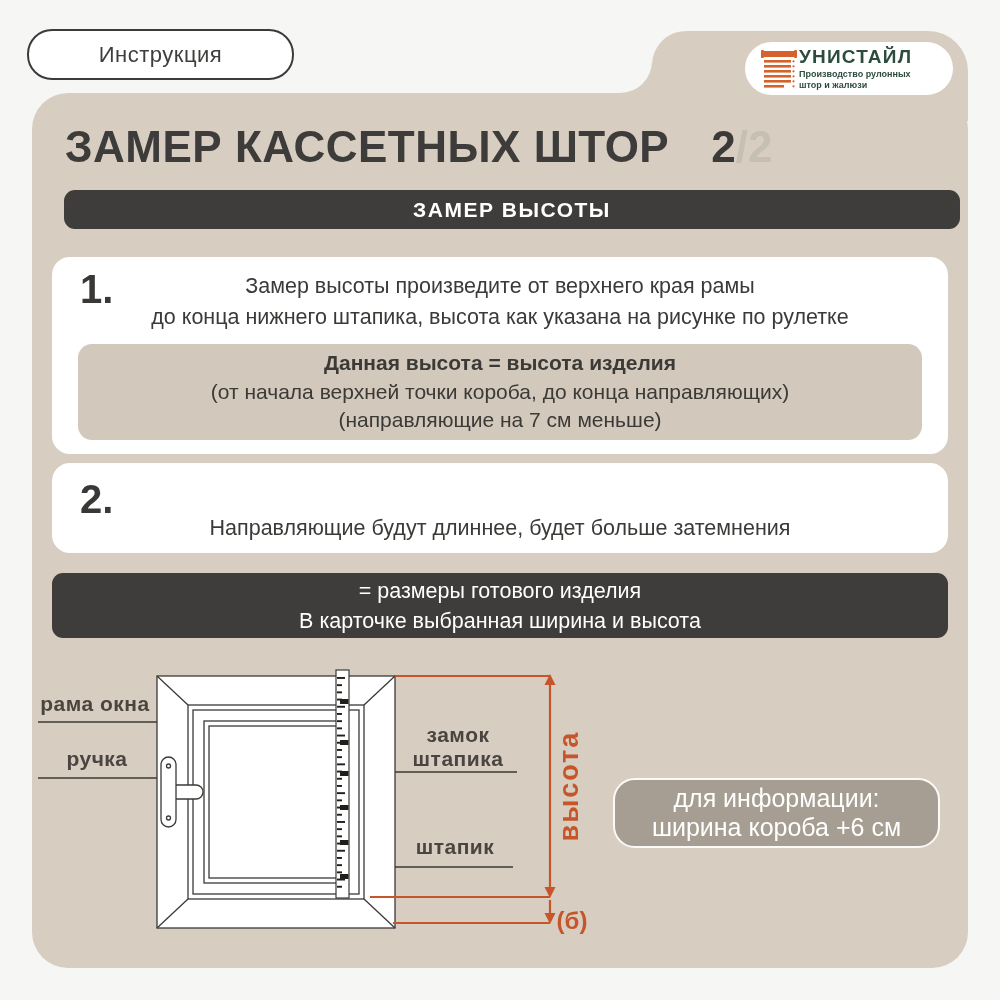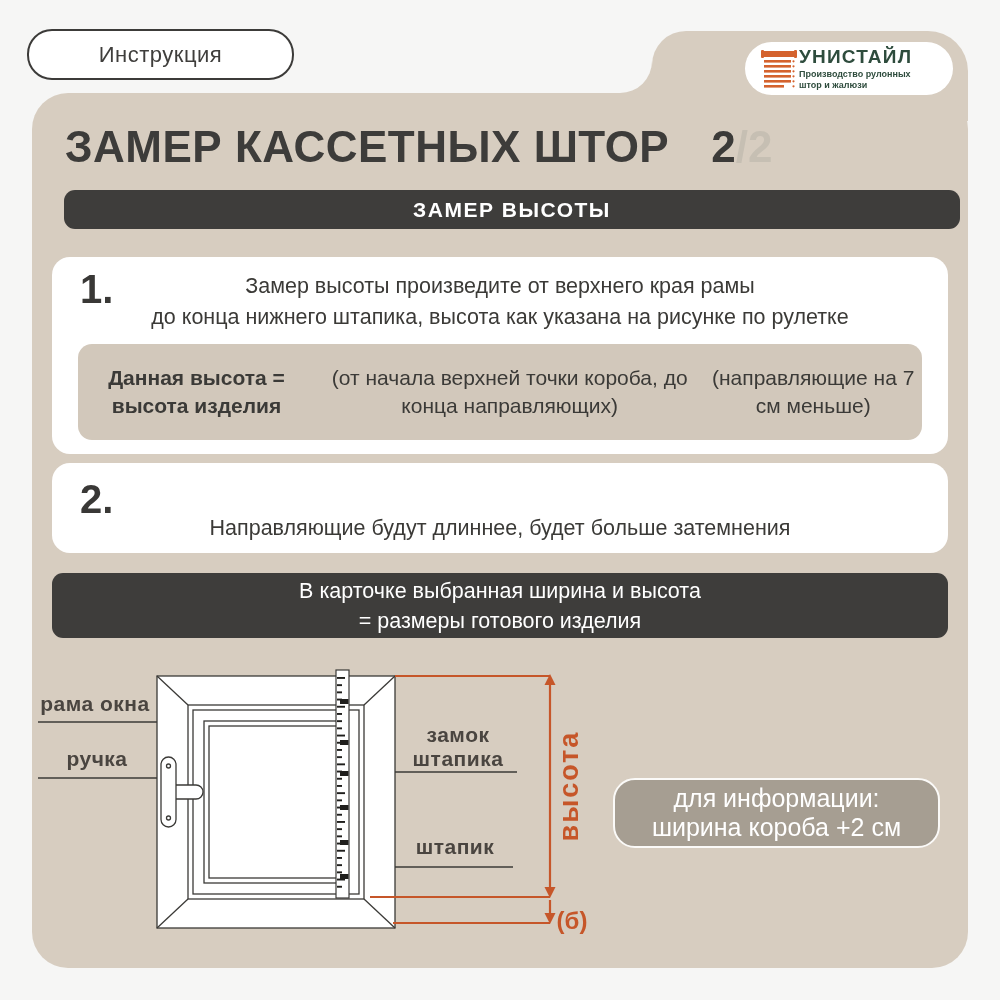--- a/index.html
+++ b/index.html
@@ -65,21 +65,21 @@
   }
   .card1{top:257px;height:197px;}
   .card2{top:463px;height:90px;}
   .step-num{position:absolute;left:28px;top:10px;font-size:40px;font-weight:bold;color:#393836;}
   .card2 .step-num{top:14px;}
   .card-text{position:absolute;left:0;right:0;top:14px;text-align:center;font-size:21.5px;line-height:31px;color:#3b3a37;}
   .card2 .card-text{top:16px;line-height:33px;}
   .hl-box{
     position:absolute;left:26px;width:844px;top:87px;height:96px;
     background:#d2c8bb;border-radius:14px;
-    display:flex;flex-direction:row;align-items:center;justify-content:center;
+    display:flex;flex-direction:column;align-items:center;justify-content:center;
     font-size:21px;line-height:28.5px;color:#3b3a37;text-align:center;
   }
   .hl-box .b{font-weight:bold;}
 
   
   .info-box{
     left:613px;top:778px;width:327px;height:70px;box-sizing:border-box;
     background:#a69e92;border:2.5px solid #fbfaf8;border-radius:22px;
     display:flex;flex-direction:column;align-items:center;justify-content:center;
     color:#ffffff;font-size:25px;line-height:29px;font-weight:500;
@@ -157,27 +157,27 @@
 
 <div class="abs card card2">
   <span class="step-num">2.</span>
   <div class="card-text">
     <br>
     <span>Направляющие будут длиннее, будет больше затемнения</span>
   </div>
 </div>
 
 <div class="abs bar bar2">
+  <span>= размеры готового изделия</span>
   <span>В карточке выбранная ширина и высота</span>
-  <span>= размеры готового изделия</span>
 </div>
 
 <div class="abs info-box">
   <span>для информации:</span>
-  <span>ширина короба +2 см</span>
+  <span>ширина короба +6 см</span>
 </div>
 
 <svg class="abs diagram" width="1000" height="318" viewBox="0 650 1000 318">
   <g stroke="#3b3a37" stroke-width="1.4" fill="none">
     <line x1="38" y1="722" x2="168" y2="722"></line>
     <line x1="38" y1="778" x2="163" y2="778"></line>
     <line x1="368" y1="772" x2="517" y2="772"></line>
     <line x1="363" y1="867" x2="513" y2="867"></line>
   </g>
 

